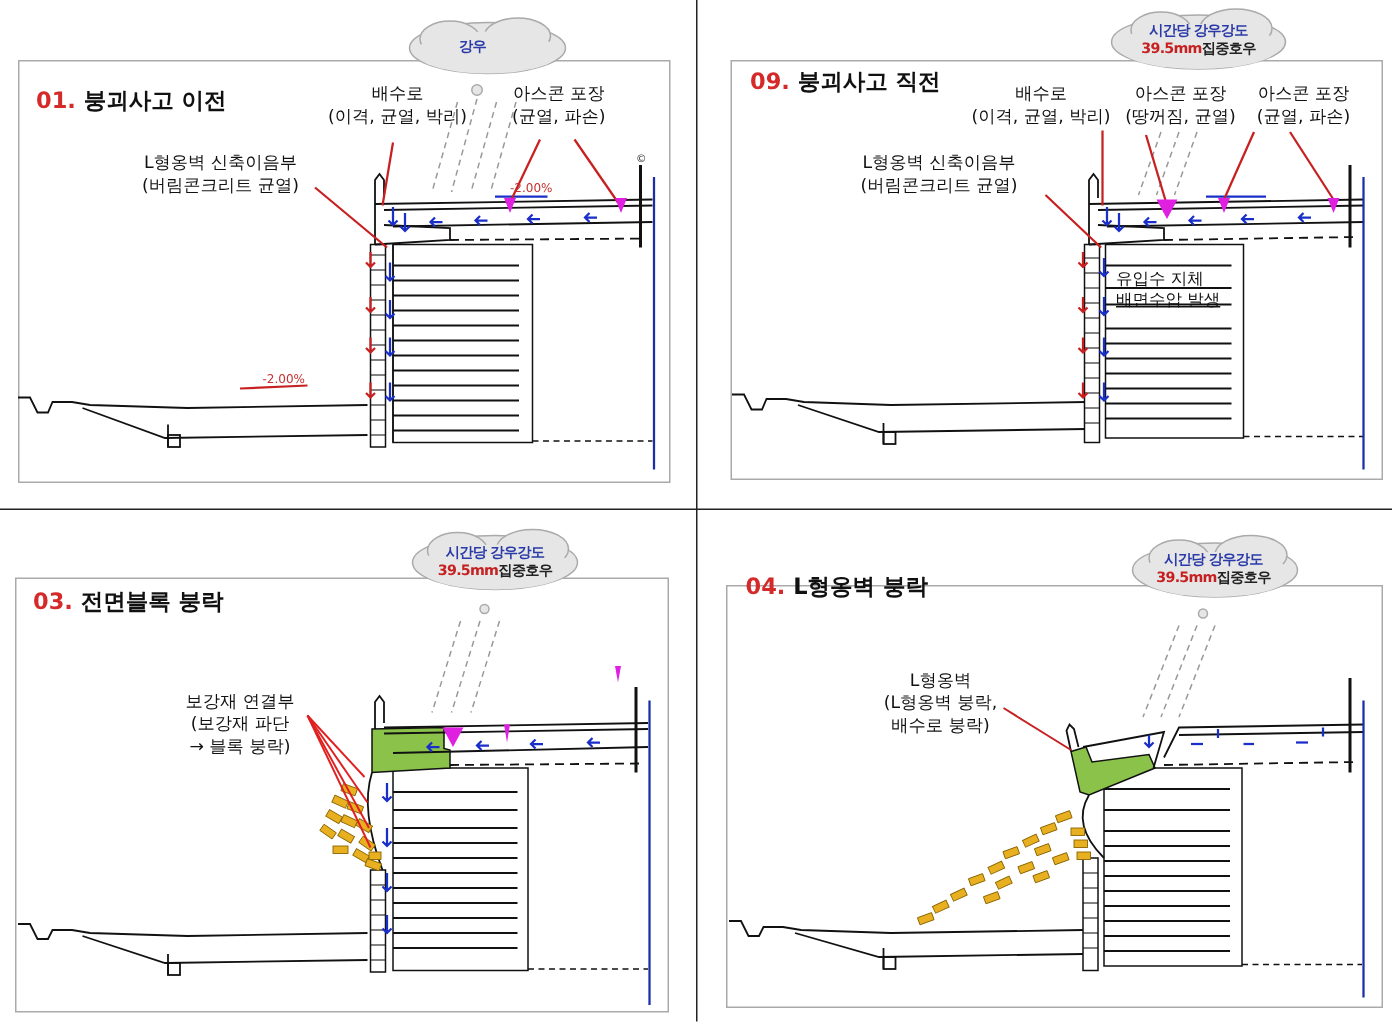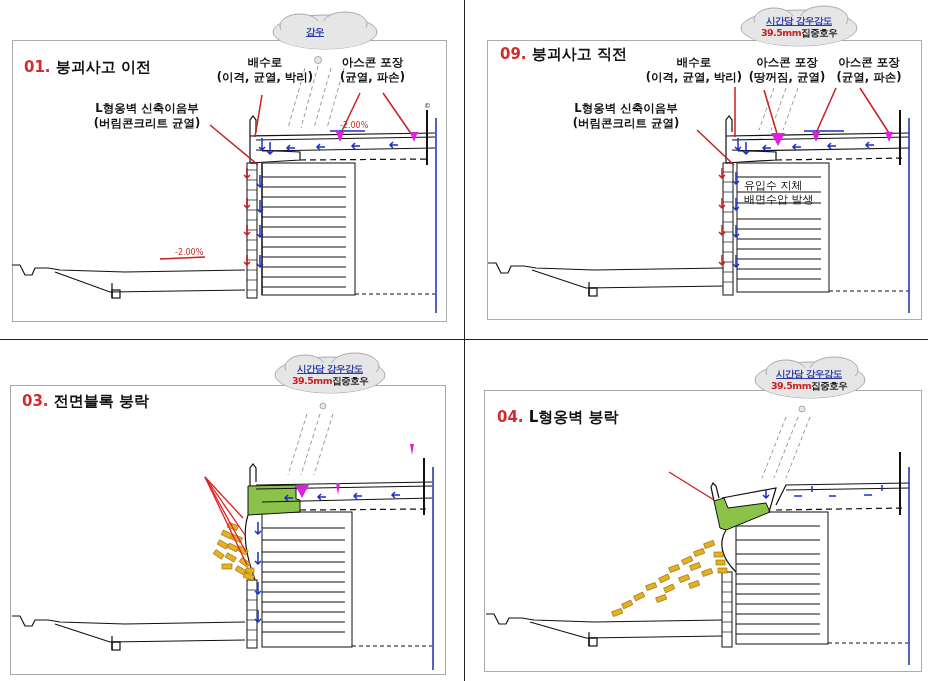--- a/index.html
+++ b/index.html
@@ -3,23 +3,23 @@
 <meta charset="utf-8">
 <style>
   * { box-sizing: border-box; margin: 0; padding: 0; }
   body { width: 928px; height: 681px; background: #fff; font-family: "DejaVu Sans", sans-serif; position: relative; overflow: hidden; }
   .grid-line-v { position: absolute; left: 464px; top: 0; width: 1px; height: 681px; background: #222; }
   .grid-line-h { position: absolute; left: 0; top: 339px; width: 928px; height: 1px; background: #222; }
   .panel { position: absolute; width: 464px; height: 340px; }
   .frame { position: absolute; border: 1.5px solid #aaa; background: #fff; }
   .title { position: absolute; font-size: 15px; font-weight: bold; color: #111; white-space: nowrap; }
   .title .num { color: #d42a2a; }
-  .lbl { position: absolute; font-size: 11.5px; color: #111; text-align: center; white-space: nowrap; line-height: 15px; font-weight: bold; }
+  .lbl { position: absolute; font-size: 11.5px; color: #111; text-align: center; white-space: nowrap; line-height: 15px; }
   .cloud-text { position: absolute; font-size: 9.5px; font-weight: bold; text-align: center; white-space: nowrap; line-height: 12px; letter-spacing: -0.5px; }
-  .cloud-text .blue { color: #2a3aa8; text-decoration: underline; }
+  .cloud-text .blue { color: #2a3aa8; }
   .cloud-text .red { color: #c62020; }
   .cloud-text .dark { color: #222; }
   .small { position: absolute; font-size: 11px; color: #111; white-space: nowrap; }
   svg { position: absolute; left: 0; top: 0; overflow: visible; }
 </style>
 </head>
 <body>
 
 <div class="grid-line-v"></div>
 <div class="grid-line-h"></div>
@@ -257,21 +257,21 @@
   </div>
   <div class="lbl" style="left:365px;top:55px;width:80px;">
     <div>아스콘 포장</div>
     <div class="red">(균열, 파손)</div>
   </div>
   <div class="lbl" style="left:97px;top:101px;width:130px;">
     <div>L형옹벽 신축이음부</div>
     <div class="red">(버림콘크리트 균열)</div>
   </div>
   <div class="small" style="left:280px;top:178px;">유입수 지체</div>
-  <div class="small" style="left:280px;top:192px;">배면수압 발생</div>
+  <div class="small" style="left:280px;top:192px;text-decoration:underline;">배면수압 발생</div>
 </div>
 
 <div class="panel" style="left:0;top:340px;">
   <div class="frame" style="left:10px;top:45px;width:436px;height:290px;"></div>
   <svg width="464" height="341">
     <g>
       <ellipse cx="330" cy="35" rx="55" ry="18" fill="#e6e6e6" stroke="#aaa"></ellipse>
       <ellipse cx="305" cy="27" rx="20" ry="12" fill="#e6e6e6" stroke="#aaa"></ellipse>
       <ellipse cx="355" cy="26" rx="24" ry="13" fill="#e6e6e6" stroke="#aaa"></ellipse>
       <ellipse cx="330" cy="38" rx="51" ry="15" fill="#e6e6e6"></ellipse>
@@ -360,20 +360,25 @@
         <polygon points="410,104 414,104 412,115"></polygon>
     </g>
   </svg>
   <div class="cloud-text" style="left:285px;top:23px;width:90px;">
     <div class="blue">시간당 강우강도</div>
     <div><span class="red">39.5mm</span><span class="dark">집중호우</span></div>
   </div>
   <div class="title" style="left:22px;top:52px;">
     <span class="num">03.</span>
     <span>전면블록 붕락</span>
+  </div>
+  <div class="lbl" style="left:115px;top:120px;width:90px;">
+    <div>보강재 연결부</div>
+    <div class="red">(보강재 파단</div>
+    <div class="red">→ 블록 붕락)</div>
   </div>
 </div>
 
 <div class="panel" style="left:464px;top:340px;">
   <div class="frame" style="left:20px;top:50px;width:438px;height:282px;"></div>
   <svg width="464" height="341">
     <g>
       <ellipse cx="346" cy="40" rx="55" ry="18" fill="#e6e6e6" stroke="#aaa"></ellipse>
       <ellipse cx="322" cy="32" rx="20" ry="12" fill="#e6e6e6" stroke="#aaa"></ellipse>
       <ellipse cx="370" cy="30" rx="24" ry="13" fill="#e6e6e6" stroke="#aaa"></ellipse>
@@ -453,17 +458,22 @@
       <line x1="348" y1="146" x2="348" y2="152"></line>
         <line x1="418" y1="145" x2="418" y2="151"></line>
       <path d="M302,150 v8 m-3,-3 l3,3 l3,-3"></path>
     </g>
     <line x1="205" y1="132" x2="250" y2="160" stroke="#c62020" stroke-width="1.3"></line>
   </svg>
   <div class="cloud-text" style="left:300px;top:28px;width:90px;">
     <div class="blue">시간당 강우강도</div>
     <div><span class="red">39.5mm</span><span class="dark">집중호우</span></div>
   </div>
-  <div class="title" style="left:33px;top:68px;">
+  <div class="title" style="left:33px;top:42px;">
     <span class="num">04.</span>
     <span>L형옹벽 붕락</span>
   </div>
+  <div class="lbl" style="left:118px;top:106px;width:90px;">
+    <div>L형옹벽</div>
+    <div class="red">(L형옹벽 붕락,</div>
+    <div class="red">배수로 붕락)</div>
+  </div>
 </div>
 
 </body></html>

